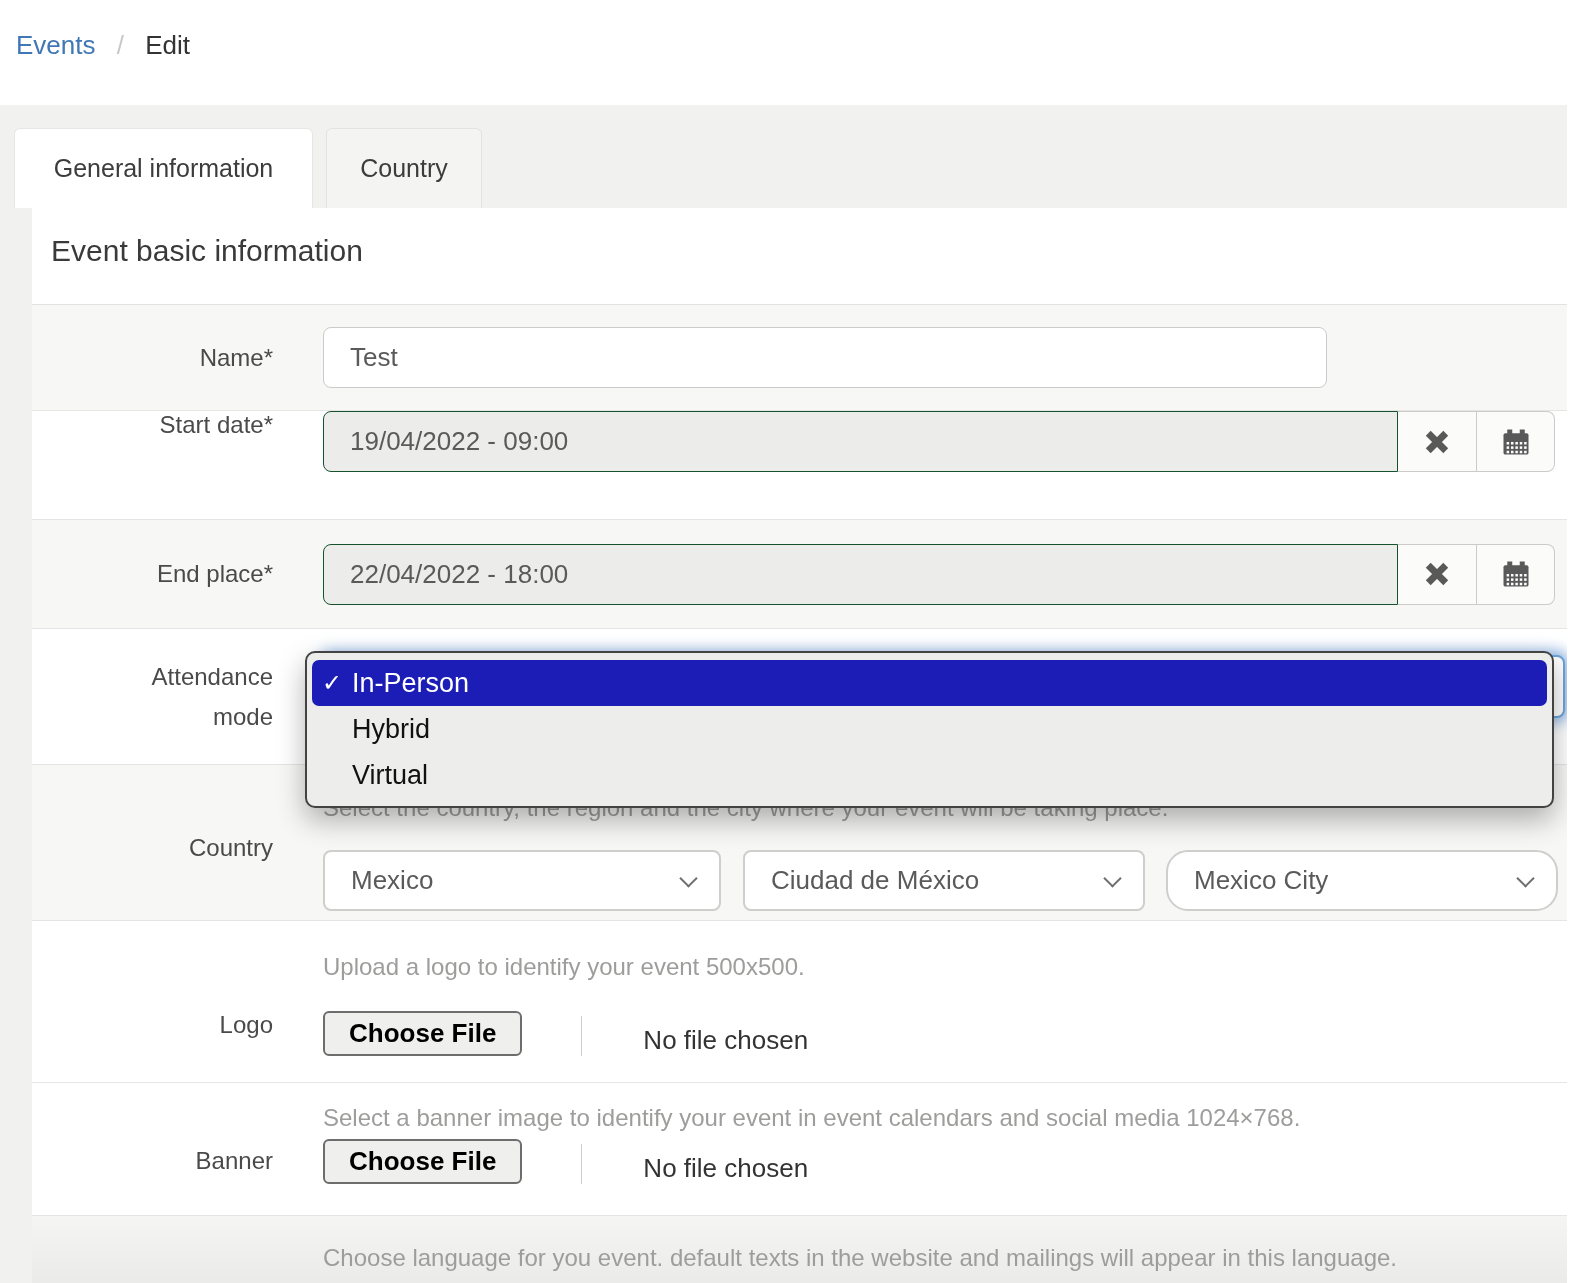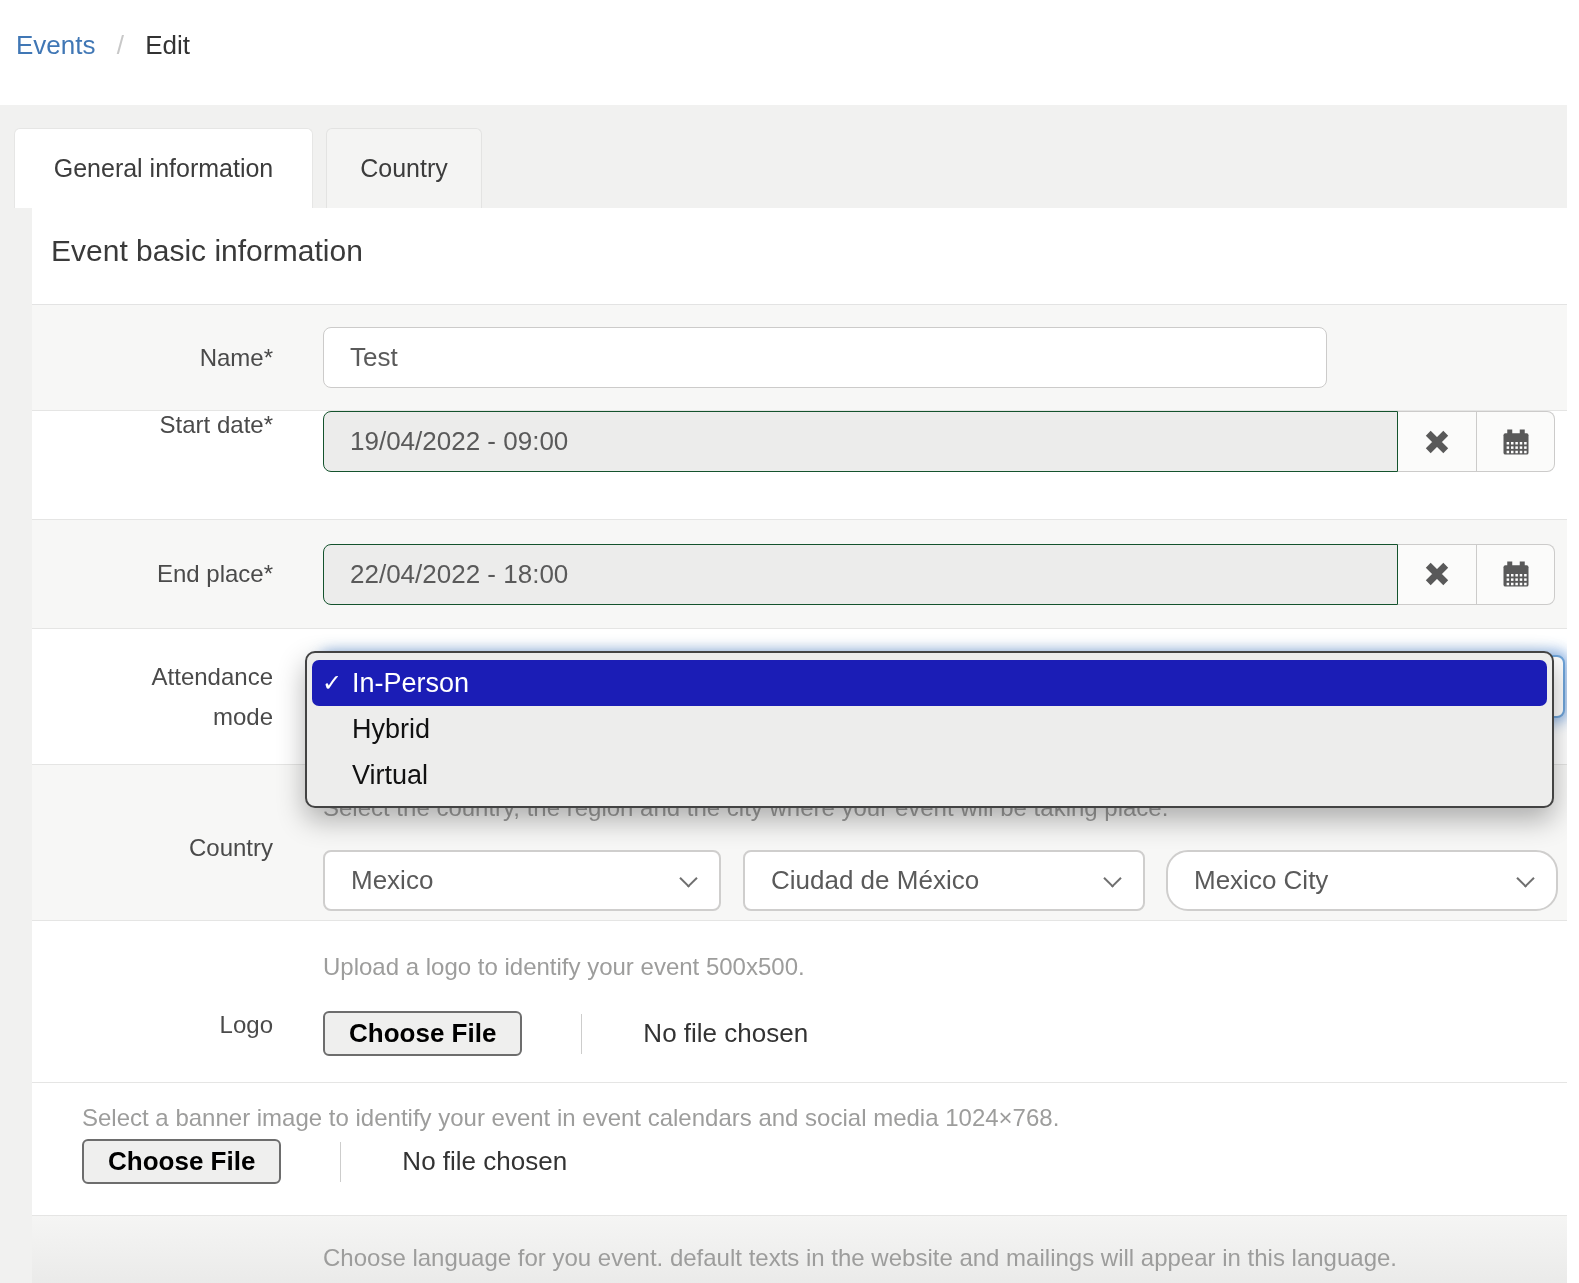--- a/index.html
+++ b/index.html
@@ -77,21 +77,21 @@
   .loc-selects { display:flex; margin-top:28px; }
   .sel-country { width:398px; }
   .sel-region { width:402px; margin-left:22px; }
   .sel-city { width:392px; margin-left:21px;border-radius:22px; }
 
   
   .row-logo .ctrlcol { padding-top:32px; }
   .row-logo .labelcol { align-self:flex-end; padding-bottom:43px; }
   .row-banner .ctrlcol { padding-top:21px; }
   .row-banner .labelcol { align-self:flex-end; padding-bottom:40px; }
-  .fileline { display:flex; align-items:center;gap:48px; }
+  .fileline { display:flex; align-items:flex-end;gap:48px; }
   .row-logo .fileline { margin-top:30px; }
   .row-banner .fileline { margin-top:7px; }
   .file-btn { height:45px; padding:0 24px; background:#efefee; border:2px solid #6d6d6d;
     border-radius:6px; font-size:26px; font-weight:bold; color:#000;
     display:flex; align-items:center; cursor:pointer;
     font-family:"Liberation Sans", sans-serif; }
   .file-sep { width:1px; height:40px; background:#cdcdcc; margin-left:11px; }
   .file-status { font-size:26px; color:#333; margin-left:13px; }
 
   .row-language .ctrlcol { padding-top:28px; }
@@ -254,20 +254,21 @@
         <div class="helper">Upload a logo to identify your event 500x500.</div>
         <div class="fileline">
           <div class="file-btn">Choose File</div>
           <div class="file-sep"></div>
           <div class="file-status">No file chosen</div>
         </div>
       </div>
     </div>
 
     <div class="frow row-banner">
+      <div class="labelcol">Banner</div>
       <div class="ctrlcol">
         <div class="helper">Select a banner image to identify your event in event calendars and social media 1024×768.</div>
         <div class="fileline">
           <div class="file-btn">Choose File</div>
           <div class="file-sep"></div>
           <div class="file-status">No file chosen</div>
         </div>
       </div>
     </div>
 

